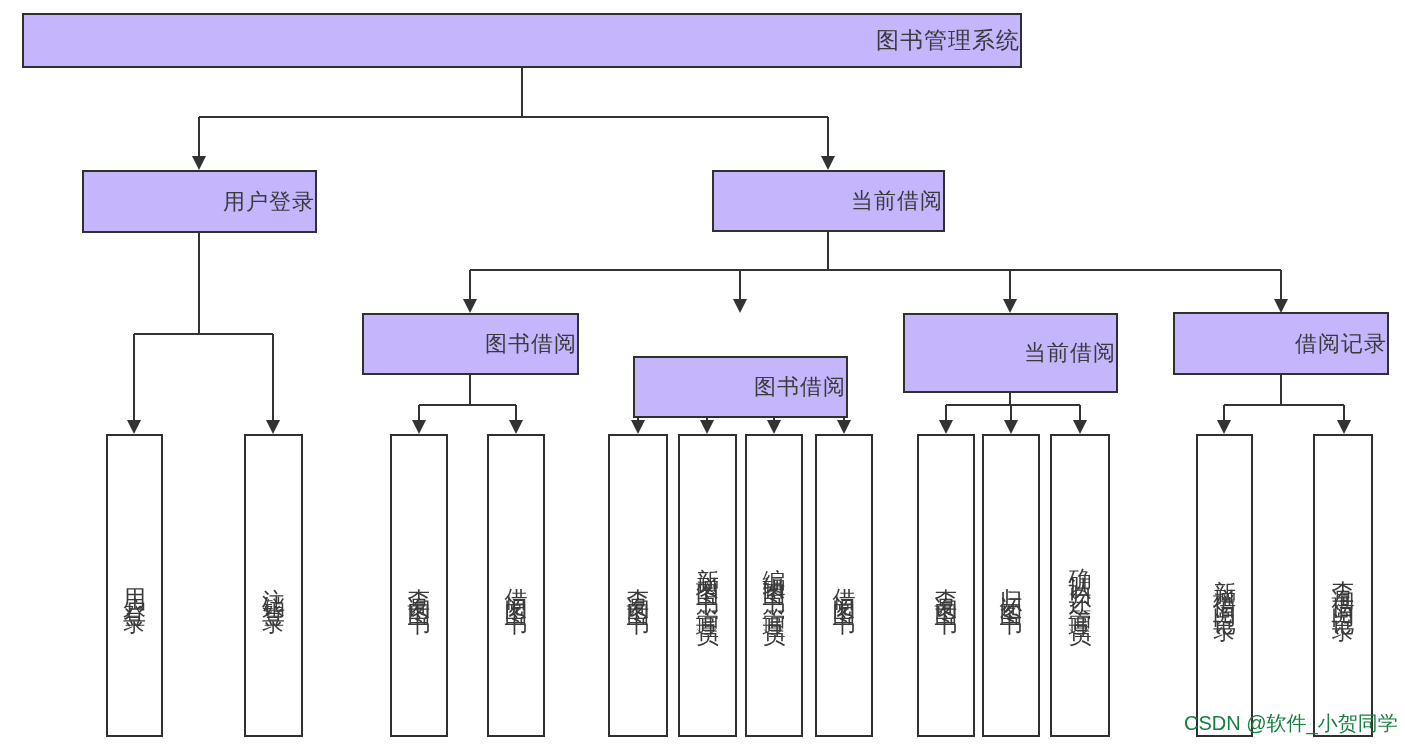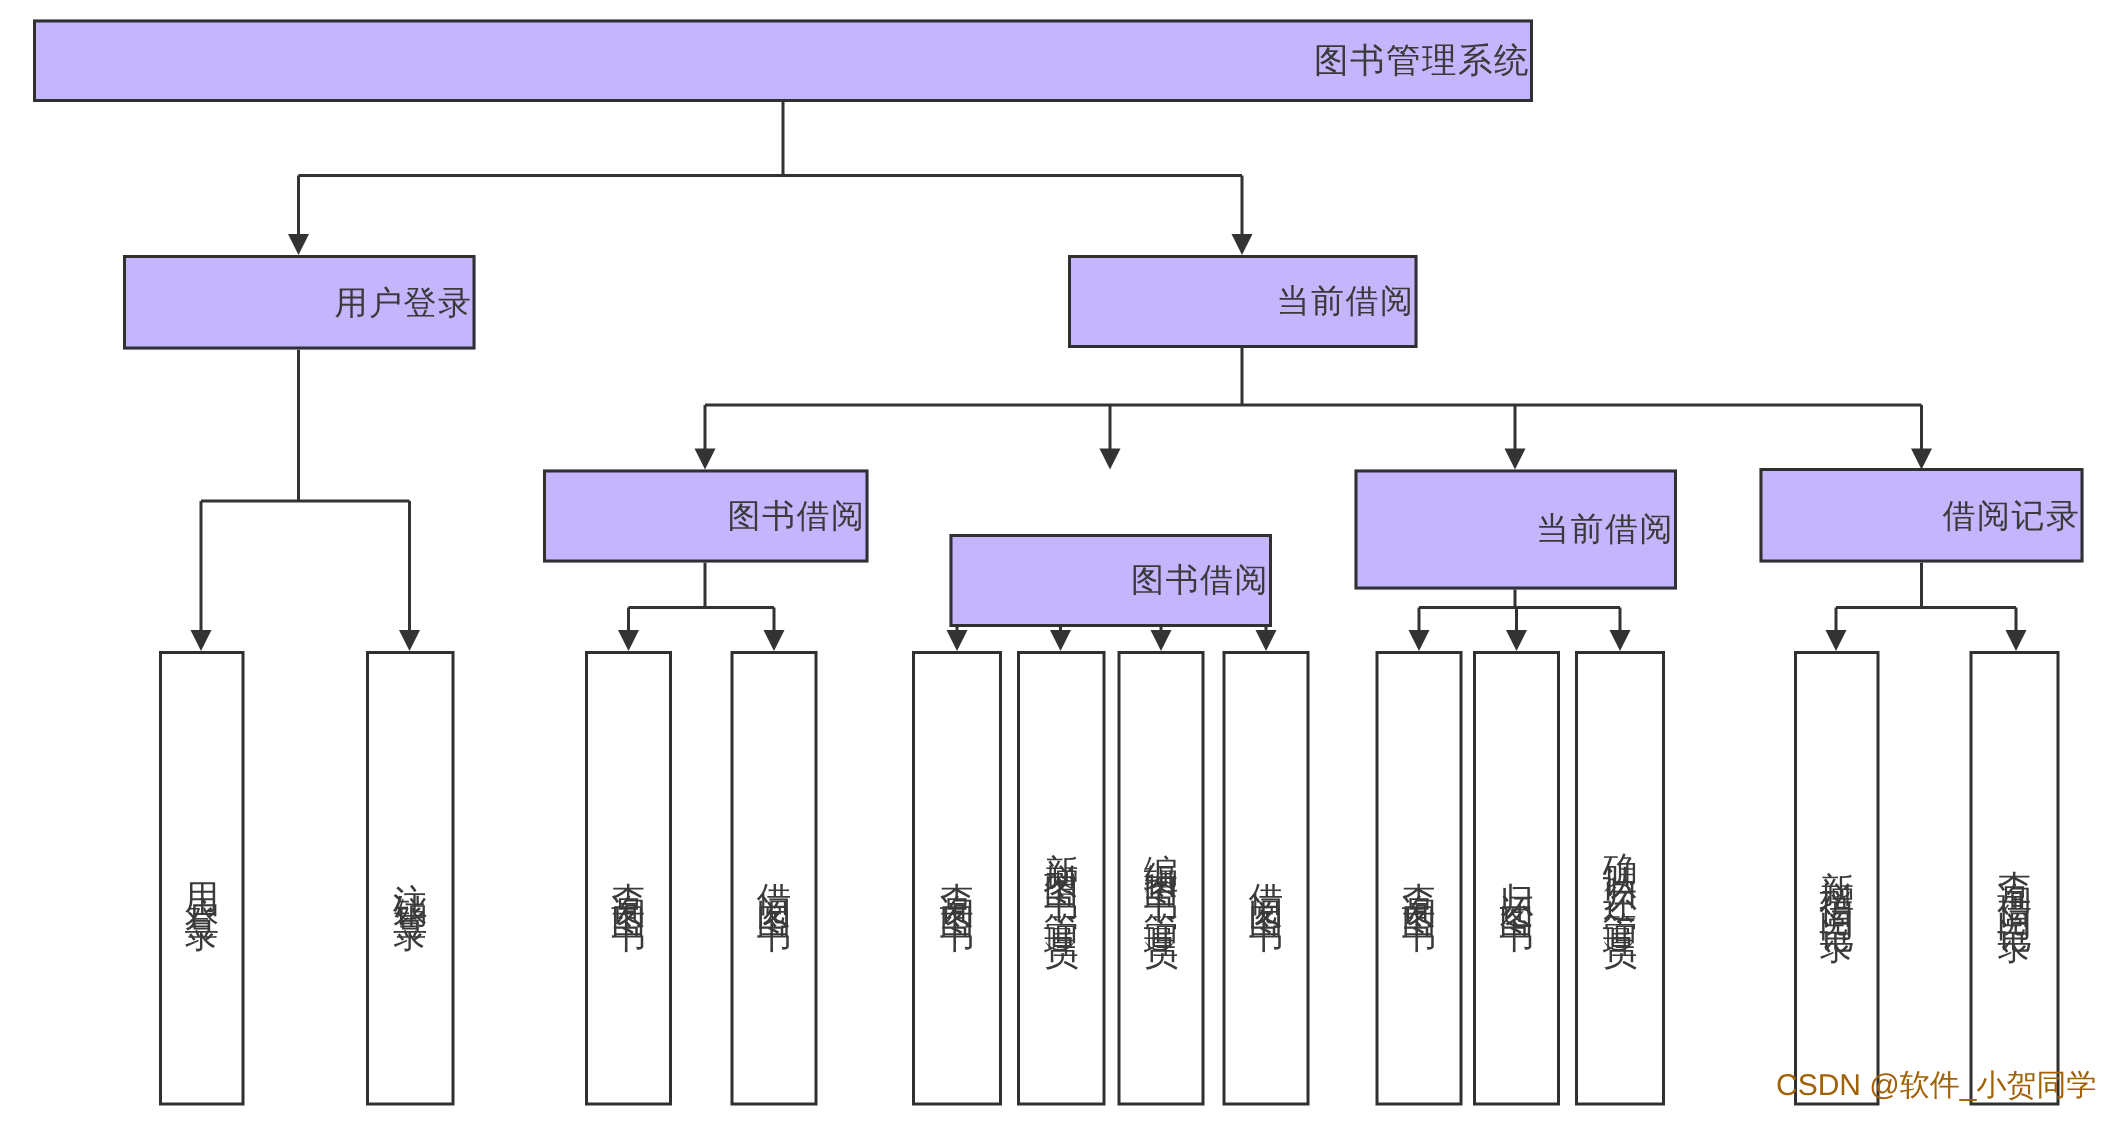--- a/index.html
+++ b/index.html
@@ -45,21 +45,21 @@
     font-size:23px;
     letter-spacing:8px;
     line-height:1;
     color:#3a3a3a;
     white-space:nowrap;
   }
   .watermark{
     position:absolute;
     left:1184px;top:710px;
     font-size:20px;
-    color:#a16207;
+    color:#15803d;
     white-space:nowrap;
     z-index:5;
   }
 </style>
 </head>
 <body>
 
 <div class="canvas">
 
   <svg class="connectors" viewBox="0 0 1405 747" xmlns="http://www.w3.org/2000/svg">

